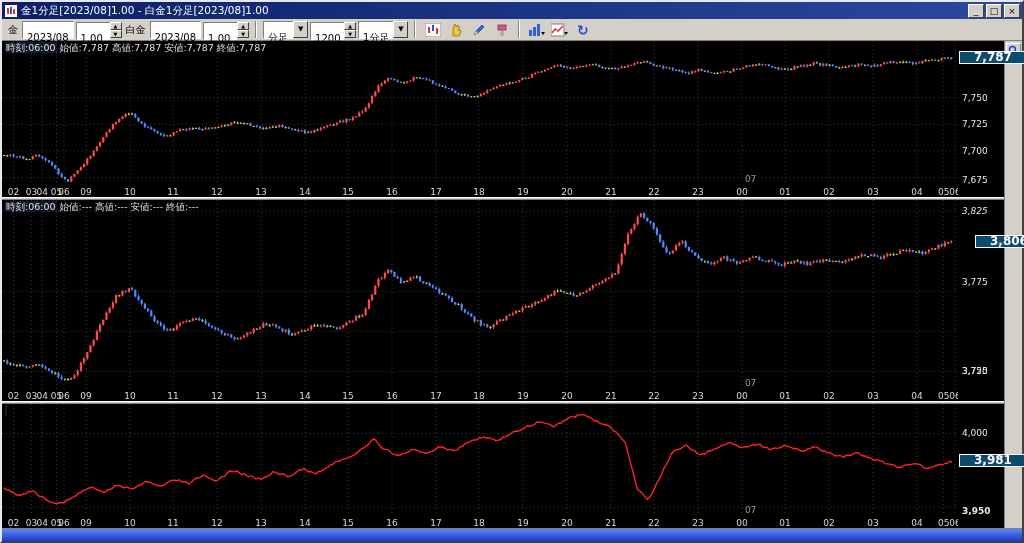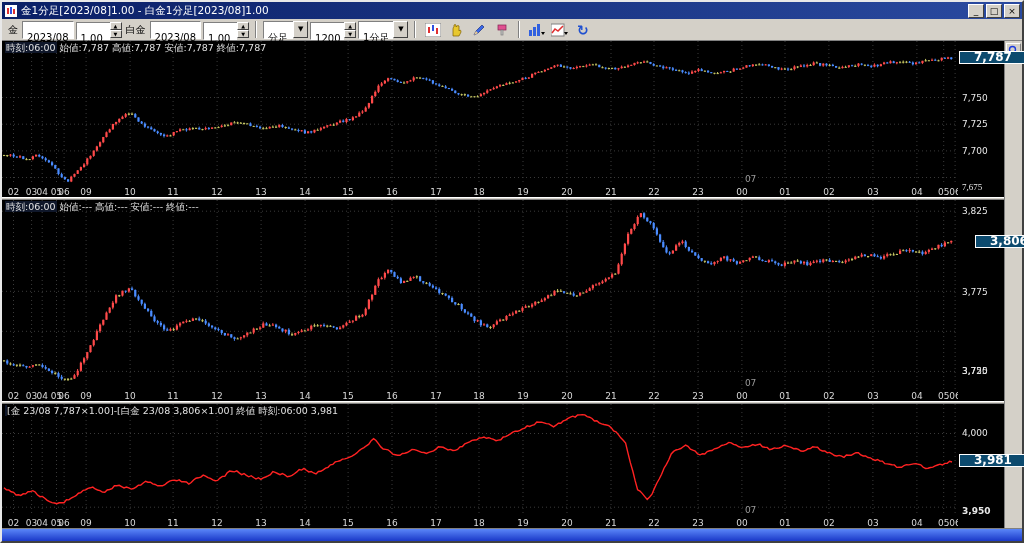--- a/index.html
+++ b/index.html
@@ -793,21 +793,21 @@
               <rect x="945.0" y="16.4" width="2.2" height="1.3" fill="#ff4a4a"></rect>
               <line x1="949.2" y1="16.2" x2="949.2" y2="18.8" stroke="#4a8cff" stroke-width="1"></line>
               <rect x="948.2" y="16.4" width="2.2" height="1.6" fill="#4a8cff"></rect>
             </svg>
           <div class="info"><span class="info-time">時刻:06:00</span><span> 始値:7,787 高値:7,787 安値:7,787 終値:7,787</span></div>
         </div>
         <div class="axis">
             <div class="tick" style="top: 51.5333px;">7,750</div>
             <div class="tick" style="top: 78.2px;">7,725</div>
             <div class="tick" style="top: 104.867px;">7,700</div>
-            <div class="tick" style="top: 141px; font-family: Liberation Serif, serif;">7,675</div>
+            <div class="tick" style="top: 134px;">7,675</div>
             <div class="current" style="top: 10.0667px;">7,787</div>
           </div>
       </div>
 
       <div class="splitter"></div>
 
       <div class="panel" style="height:201px">
         <div class="plot">
           <svg class="chart-svg" viewBox="0 0 956 201">
               <line x1="0" y1="11.2" x2="956" y2="11.2" stroke="#3a3a3a" stroke-dasharray="1 3"></line>
@@ -1460,22 +1460,22 @@
               <line x1="942.8000000000001" y1="40.9" x2="942.8000000000001" y2="47.2" stroke="#ff4a4a" stroke-width="1"></line>
               <rect x="941.8" y="42.5" width="2.2" height="3.8" fill="#ff4a4a"></rect>
               <line x1="946" y1="42.1" x2="946" y2="43.5" stroke="#c8c864" stroke-width="1"></line>
               <rect x="945.0" y="42.3" width="2.2" height="1.0" fill="#c8c864"></rect>
               <line x1="949.2" y1="40.5" x2="949.2" y2="43.8" stroke="#ff4a4a" stroke-width="1"></line>
               <rect x="948.2" y="40.9" width="2.2" height="1.4" fill="#ff4a4a"></rect>
             </svg>
           <div class="info"><span class="info-time">時刻:06:00</span><span> 始値:--- 高値:--- 安値:--- 終値:---</span></div>
         </div>
         <div class="axis">
-            <div class="tick" style="top: 6.21186px;">3,825</div>
-            <div class="tick" style="top: 87px;">3,775</div>
+            <div class="tick" style="top: 6.21186px; font-style: italic;">3,825</div>
+            <div class="tick" style="top: 77px;">3,775</div>
             <div class="tick" style="top: 126.339px; margin-top: 40px;">3,750</div>
             <div class="tick" style="top: 166.381px;">3,725</div>
             <div class="current" style="top: 34.6441px; margin-left: 16px;">3,806</div>
           </div>
       </div>
 
       <div class="splitter"></div>
 
       <div class="panel" style="height:124px">
         <div class="plot">
@@ -1532,21 +1532,21 @@
               <text x="870.9" y="122" fill="#d8d8d8" font-size="9" text-anchor="middle" font-family="DejaVu Sans, sans-serif">03</text>
               <line x1="914.9" y1="0" x2="914.9" y2="112" stroke="#3a3a3a" stroke-dasharray="1 3"></line>
               <text x="914.9" y="122" fill="#d8d8d8" font-size="9" text-anchor="middle" font-family="DejaVu Sans, sans-serif">04</text>
               <line x1="941.7" y1="0" x2="941.7" y2="112" stroke="#3a3a3a" stroke-dasharray="1 3"></line>
               <text x="941.7" y="122" fill="#d8d8d8" font-size="9" text-anchor="middle" font-family="DejaVu Sans, sans-serif">05</text>
               <line x1="953.1" y1="0" x2="953.1" y2="112" stroke="#3a3a3a" stroke-dasharray="1 3"></line>
               <text x="953.1" y="122" fill="#d8d8d8" font-size="9" text-anchor="middle" font-family="DejaVu Sans, sans-serif">06</text>
               <text x="742.9" y="109" fill="#9a9a9a" font-size="9" font-family="DejaVu Sans, sans-serif">07</text>
               <polyline points="2.0,83.8 4.4,85.9 6.8,86.0 9.2,87.8 11.6,88.4 14.0,91.0 16.4,90.8 18.8,91.4 21.2,89.8 23.6,89.9 26.0,87.7 28.4,87.6 30.8,86.7 33.2,88.0 35.6,91.1 38.0,92.7 40.4,92.4 42.8,94.3 45.2,96.3 47.6,97.6 50.0,98.6 52.4,99.0 54.8,99.7 57.2,98.8 59.6,98.7 62.0,98.7 64.4,95.7 66.8,95.9 69.2,94.2 71.6,93.0 74.0,91.7 76.4,89.2 78.8,88.6 81.2,86.3 83.6,85.9 86.0,84.3 88.4,83.8 90.8,83.1 93.2,85.0 95.6,86.0 98.0,86.6 100.4,88.1 102.8,88.2 105.2,86.0 107.6,85.5 110.0,84.7 112.4,81.7 114.8,81.7 117.2,81.3 119.6,82.7 122.0,83.9 124.4,83.1 126.8,83.9 129.2,85.1 131.6,84.5 134.0,83.1 136.4,81.2 138.8,81.0 141.2,79.0 143.6,77.3 146.0,78.2 148.4,78.2 150.8,79.8 153.2,80.5 155.6,81.8 158.0,81.6 160.4,81.8 162.8,80.7 165.2,78.6 167.6,77.1 170.0,76.4 172.4,76.3 174.8,76.8 177.2,75.9 179.6,77.8 182.0,77.7 184.4,78.0 186.8,80.1 189.2,78.5 191.6,76.0 194.0,74.2 196.4,73.8 198.8,73.1 201.2,71.1 203.6,72.1 206.0,73.7 208.4,74.3 210.8,75.8 213.2,76.7 215.6,76.4 218.0,74.1 220.4,72.4 222.8,72.3 225.2,68.8 227.6,67.1 230.0,67.5 232.4,67.9 234.8,66.9 237.2,68.9 239.6,70.6 242.0,69.5 244.4,71.3 246.8,72.8 249.2,71.7 251.6,73.5 254.0,75.0 256.4,73.7 258.8,75.3 261.2,73.8 263.6,73.0 266.0,71.9 268.4,70.6 270.8,67.5 273.2,68.4 275.6,69.5 278.0,70.7 280.4,69.5 282.8,70.8 285.2,72.7 287.6,72.3 290.0,71.4 292.4,69.8 294.8,67.9 297.2,65.6 299.6,66.1 302.0,64.4 304.4,66.3 306.8,67.9 309.2,67.5 311.6,69.0 314.0,70.0 316.4,67.5 318.8,67.3 321.2,65.8 323.6,64.2 326.0,63.3 328.4,60.8 330.8,60.4 333.2,57.9 335.6,57.4 338.0,56.8 340.4,55.1 342.8,54.9 345.2,54.1 347.6,53.1 350.0,52.1 352.4,50.7 354.8,48.9 357.2,46.6 359.6,44.8 362.0,43.6 364.4,41.8 366.8,40.2 369.2,36.7 371.6,34.7 374.0,36.5 376.4,39.7 378.8,42.9 381.2,45.0 383.6,45.4 386.0,45.8 388.4,47.7 390.8,50.2 393.2,50.7 395.6,51.3 398.0,51.3 400.4,49.5 402.8,49.2 405.2,48.5 407.6,47.1 410.0,45.5 412.4,45.6 414.8,46.4 417.2,47.3 419.6,48.4 422.0,48.5 424.4,49.5 426.8,48.4 429.2,47.6 431.6,46.8 434.0,45.1 436.4,42.7 438.8,43.0 441.2,43.3 443.6,44.5 446.0,45.9 448.4,45.4 450.8,46.5 453.2,46.4 455.6,45.5 458.0,42.9 460.4,42.5 462.8,39.8 465.2,38.8 467.6,37.8 470.0,36.4 472.4,36.0 474.8,35.8 477.2,34.0 479.6,33.9 482.0,33.1 484.4,34.3 486.8,33.7 489.2,34.6 491.6,35.3 494.0,36.7 496.4,36.1 498.8,35.8 501.2,33.0 503.6,32.6 506.0,31.3 508.4,29.9 510.8,28.2 513.2,27.1 515.6,27.3 518.0,26.3 520.4,24.9 522.8,24.1 525.2,21.8 527.6,22.4 530.0,21.3 532.4,20.6 534.8,18.0 537.2,18.2 539.6,18.1 542.0,18.8 544.4,19.6 546.8,19.9 549.2,21.3 551.6,22.8 554.0,21.2 556.4,19.1 558.8,19.2 561.2,16.9 563.6,16.1 566.0,14.4 568.4,13.1 570.8,12.2 573.2,13.1 575.6,11.0 578.0,10.9 580.4,10.8 582.8,10.9 585.2,12.6 587.6,13.2 590.0,14.5 592.4,17.0 594.8,16.8 597.2,18.8 599.6,19.8 602.0,20.5 604.4,21.0 606.8,21.7 609.2,23.7 611.6,27.0 614.0,27.9 616.4,30.6 618.8,33.8 621.2,36.2 623.6,39.0 626.0,49.1 628.4,58.9 630.8,67.0 633.2,76.9 635.6,85.8 638.0,87.0 640.4,89.6 642.8,92.6 645.2,95.5 647.6,93.0 650.0,90.2 652.4,84.4 654.8,79.2 657.2,75.0 659.6,70.2 662.0,64.2 664.4,60.3 666.8,55.8 669.2,49.9 671.6,47.4 674.0,46.0 676.4,45.3 678.8,44.5 681.2,42.8 683.6,41.1 686.0,42.4 688.4,45.2 690.8,46.2 693.2,47.0 695.6,50.0 698.0,50.8 700.4,49.8 702.8,50.0 705.2,47.6 707.6,46.8 710.0,46.5 712.4,44.8 714.8,44.3 717.2,43.1 719.6,41.5 722.0,40.9 724.4,40.1 726.8,38.4 729.2,38.8 731.6,40.4 734.0,41.0 736.4,42.5 738.8,43.4 741.2,43.1 743.6,42.8 746.0,42.7 748.4,41.9 750.8,40.6 753.2,41.5 755.6,40.7 758.0,40.1 760.4,42.8 762.8,43.2 765.2,43.4 767.6,45.7 770.0,45.0 772.4,43.9 774.8,44.4 777.2,44.0 779.6,43.1 782.0,41.3 784.4,41.9 786.8,42.7 789.2,43.4 791.6,44.7 794.0,44.5 796.4,45.4 798.8,47.0 801.2,47.2 803.6,46.3 806.0,44.8 808.4,44.5 810.8,42.7 813.2,43.1 815.6,43.2 818.0,45.9 820.4,47.0 822.8,46.9 825.2,48.8 827.6,48.4 830.0,49.8 832.4,51.5 834.8,52.0 837.2,51.4 839.6,52.1 842.0,53.3 844.4,51.0 846.8,51.3 849.2,51.3 851.6,49.9 854.0,48.7 856.4,48.7 858.8,50.9 861.2,52.0 863.6,52.0 866.0,53.5 868.4,53.8 870.8,55.5 873.2,56.4 875.6,55.5 878.0,57.1 880.4,57.1 882.8,59.7 885.2,59.9 887.6,60.2 890.0,60.8 892.4,60.9 894.8,63.4 897.2,63.3 899.6,63.2 902.0,61.5 904.4,60.6 906.8,60.9 909.2,60.4 911.6,59.9 914.0,59.6 916.4,60.3 918.8,60.8 921.2,63.3 923.6,64.5 926.0,64.2 928.4,63.5 930.8,63.1 933.2,61.9 935.6,61.0 938.0,60.2 940.4,61.0 942.8,59.4 945.2,59.2 947.6,57.3 950.0,58.0" fill="none" stroke="#ff2222" stroke-width="1.4"></polyline>
             </svg>
-          <div class="info"><span class="info-time"></span><span>[金 23/08 7,787×1.00]-[白金 23/08 3,806×1.00] 終値 時刻:06:00 3,981</span></div>
+          <div class="info"><span class="info-time"></span></div>
         </div>
         <div class="axis">
             <div class="tick" style="top: 24.4737px;">4,000</div>
             <div class="tick" style="top: 102px; font-weight: bold;">3,950</div>
             <div class="current" style="top: 50.4737px;">3,981</div>
           </div>
       </div>
 
     </div>
     <div class="right-strip">

